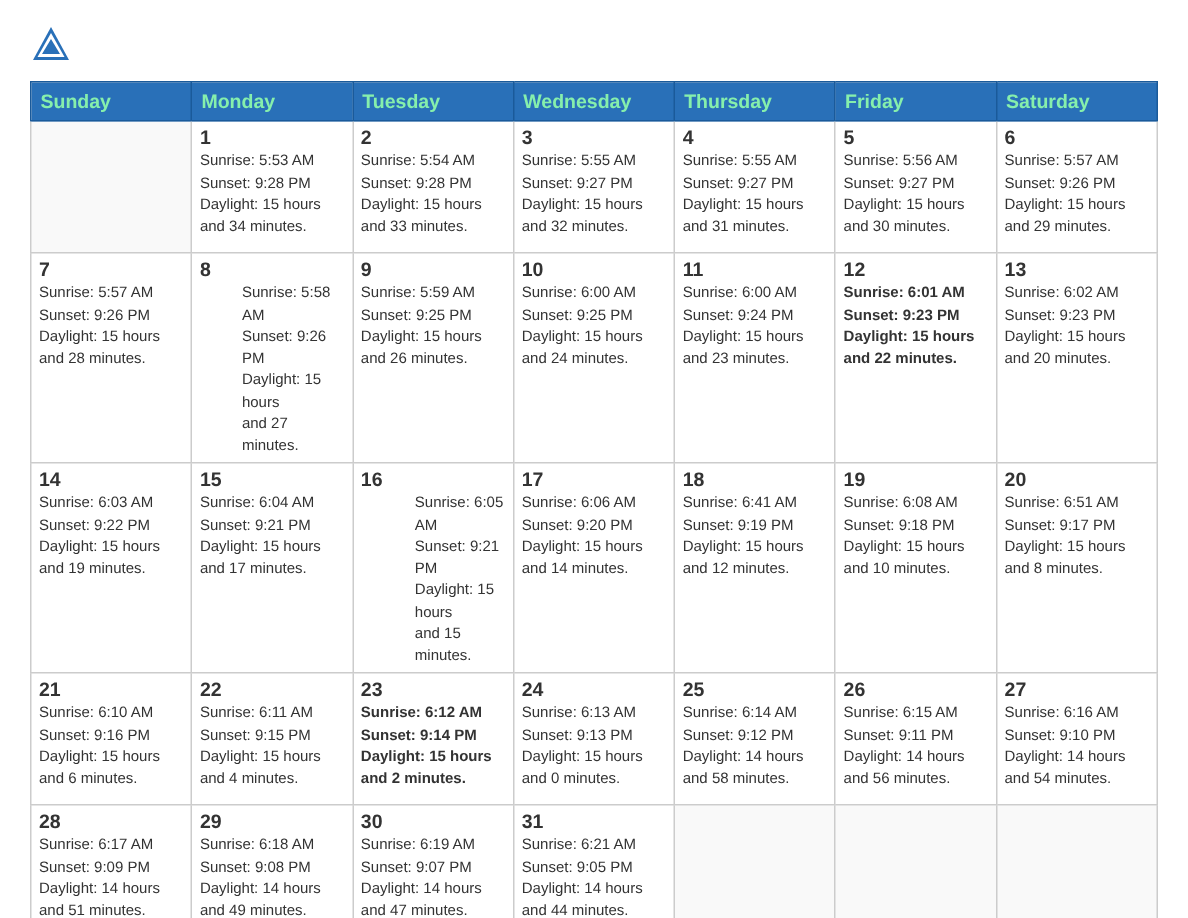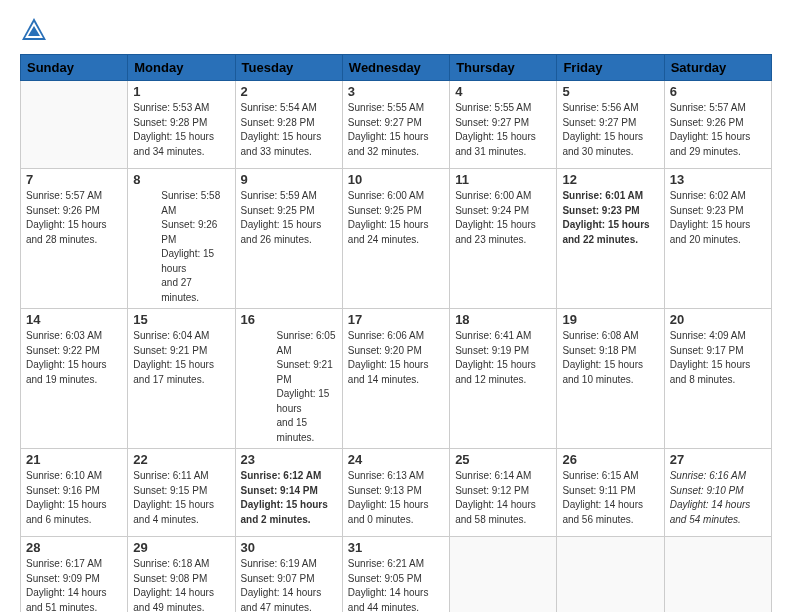--- a/index.html
+++ b/index.html
@@ -63,21 +63,21 @@
     }
     .calendar {
       flex: 1;
       border: 1px solid #ccc;
       border-collapse: collapse;
       width: 100%;
       table-layout: fixed;
     }
     .calendar th {
       background: #2970b8;
-      color: #000000;
+      color: #86efac;
       text-align: left;
       padding: 5px 6px;
       font-size: 13px;
       border: 1px solid #1a5a9a;
       margin-top: 16px;
     }
     .calendar td {
       vertical-align: top;
       border: 1px solid #ccc;
       padding: 3px 5px;
@@ -270,21 +270,21 @@
           </td>
           <td>
             <span class="day-num">19</span>
             <div class="day-info" style="white-space: pre-line;">Sunrise: 6:08 AM
 Sunset: 9:18 PM
 Daylight: 15 hours
 and 10 minutes.</div>
           </td>
           <td>
             <span class="day-num">20</span>
-            <div class="day-info" style="white-space: pre-line;">Sunrise: 4:09 AM
+            <div class="day-info" style="white-space: pre-line;">Sunrise: 6:51 AM
 Sunset: 9:17 PM
 Daylight: 15 hours
 and 8 minutes.</div>
           </td>
         </tr>
         <tr>
           <td>
             <span class="day-num">21</span>
             <div class="day-info" style="white-space: pre-line;">Sunrise: 6:10 AM
 Sunset: 9:16 PM
@@ -321,21 +321,21 @@
           </td>
           <td>
             <span class="day-num">26</span>
             <div class="day-info" style="white-space: pre-line;">Sunrise: 6:15 AM
 Sunset: 9:11 PM
 Daylight: 14 hours
 and 56 minutes.</div>
           </td>
           <td>
             <span class="day-num">27</span>
-            <div class="day-info" style="white-space: pre-line; font-style: italic;">Sunrise: 6:16 AM
+            <div class="day-info" style="white-space: pre-line;">Sunrise: 6:16 AM
 Sunset: 9:10 PM
 Daylight: 14 hours
 and 54 minutes.</div>
           </td>
         </tr>
         <tr>
           <td>
             <span class="day-num">28</span>
             <div class="day-info" style="white-space: pre-line;">Sunrise: 6:17 AM
 Sunset: 9:09 PM

